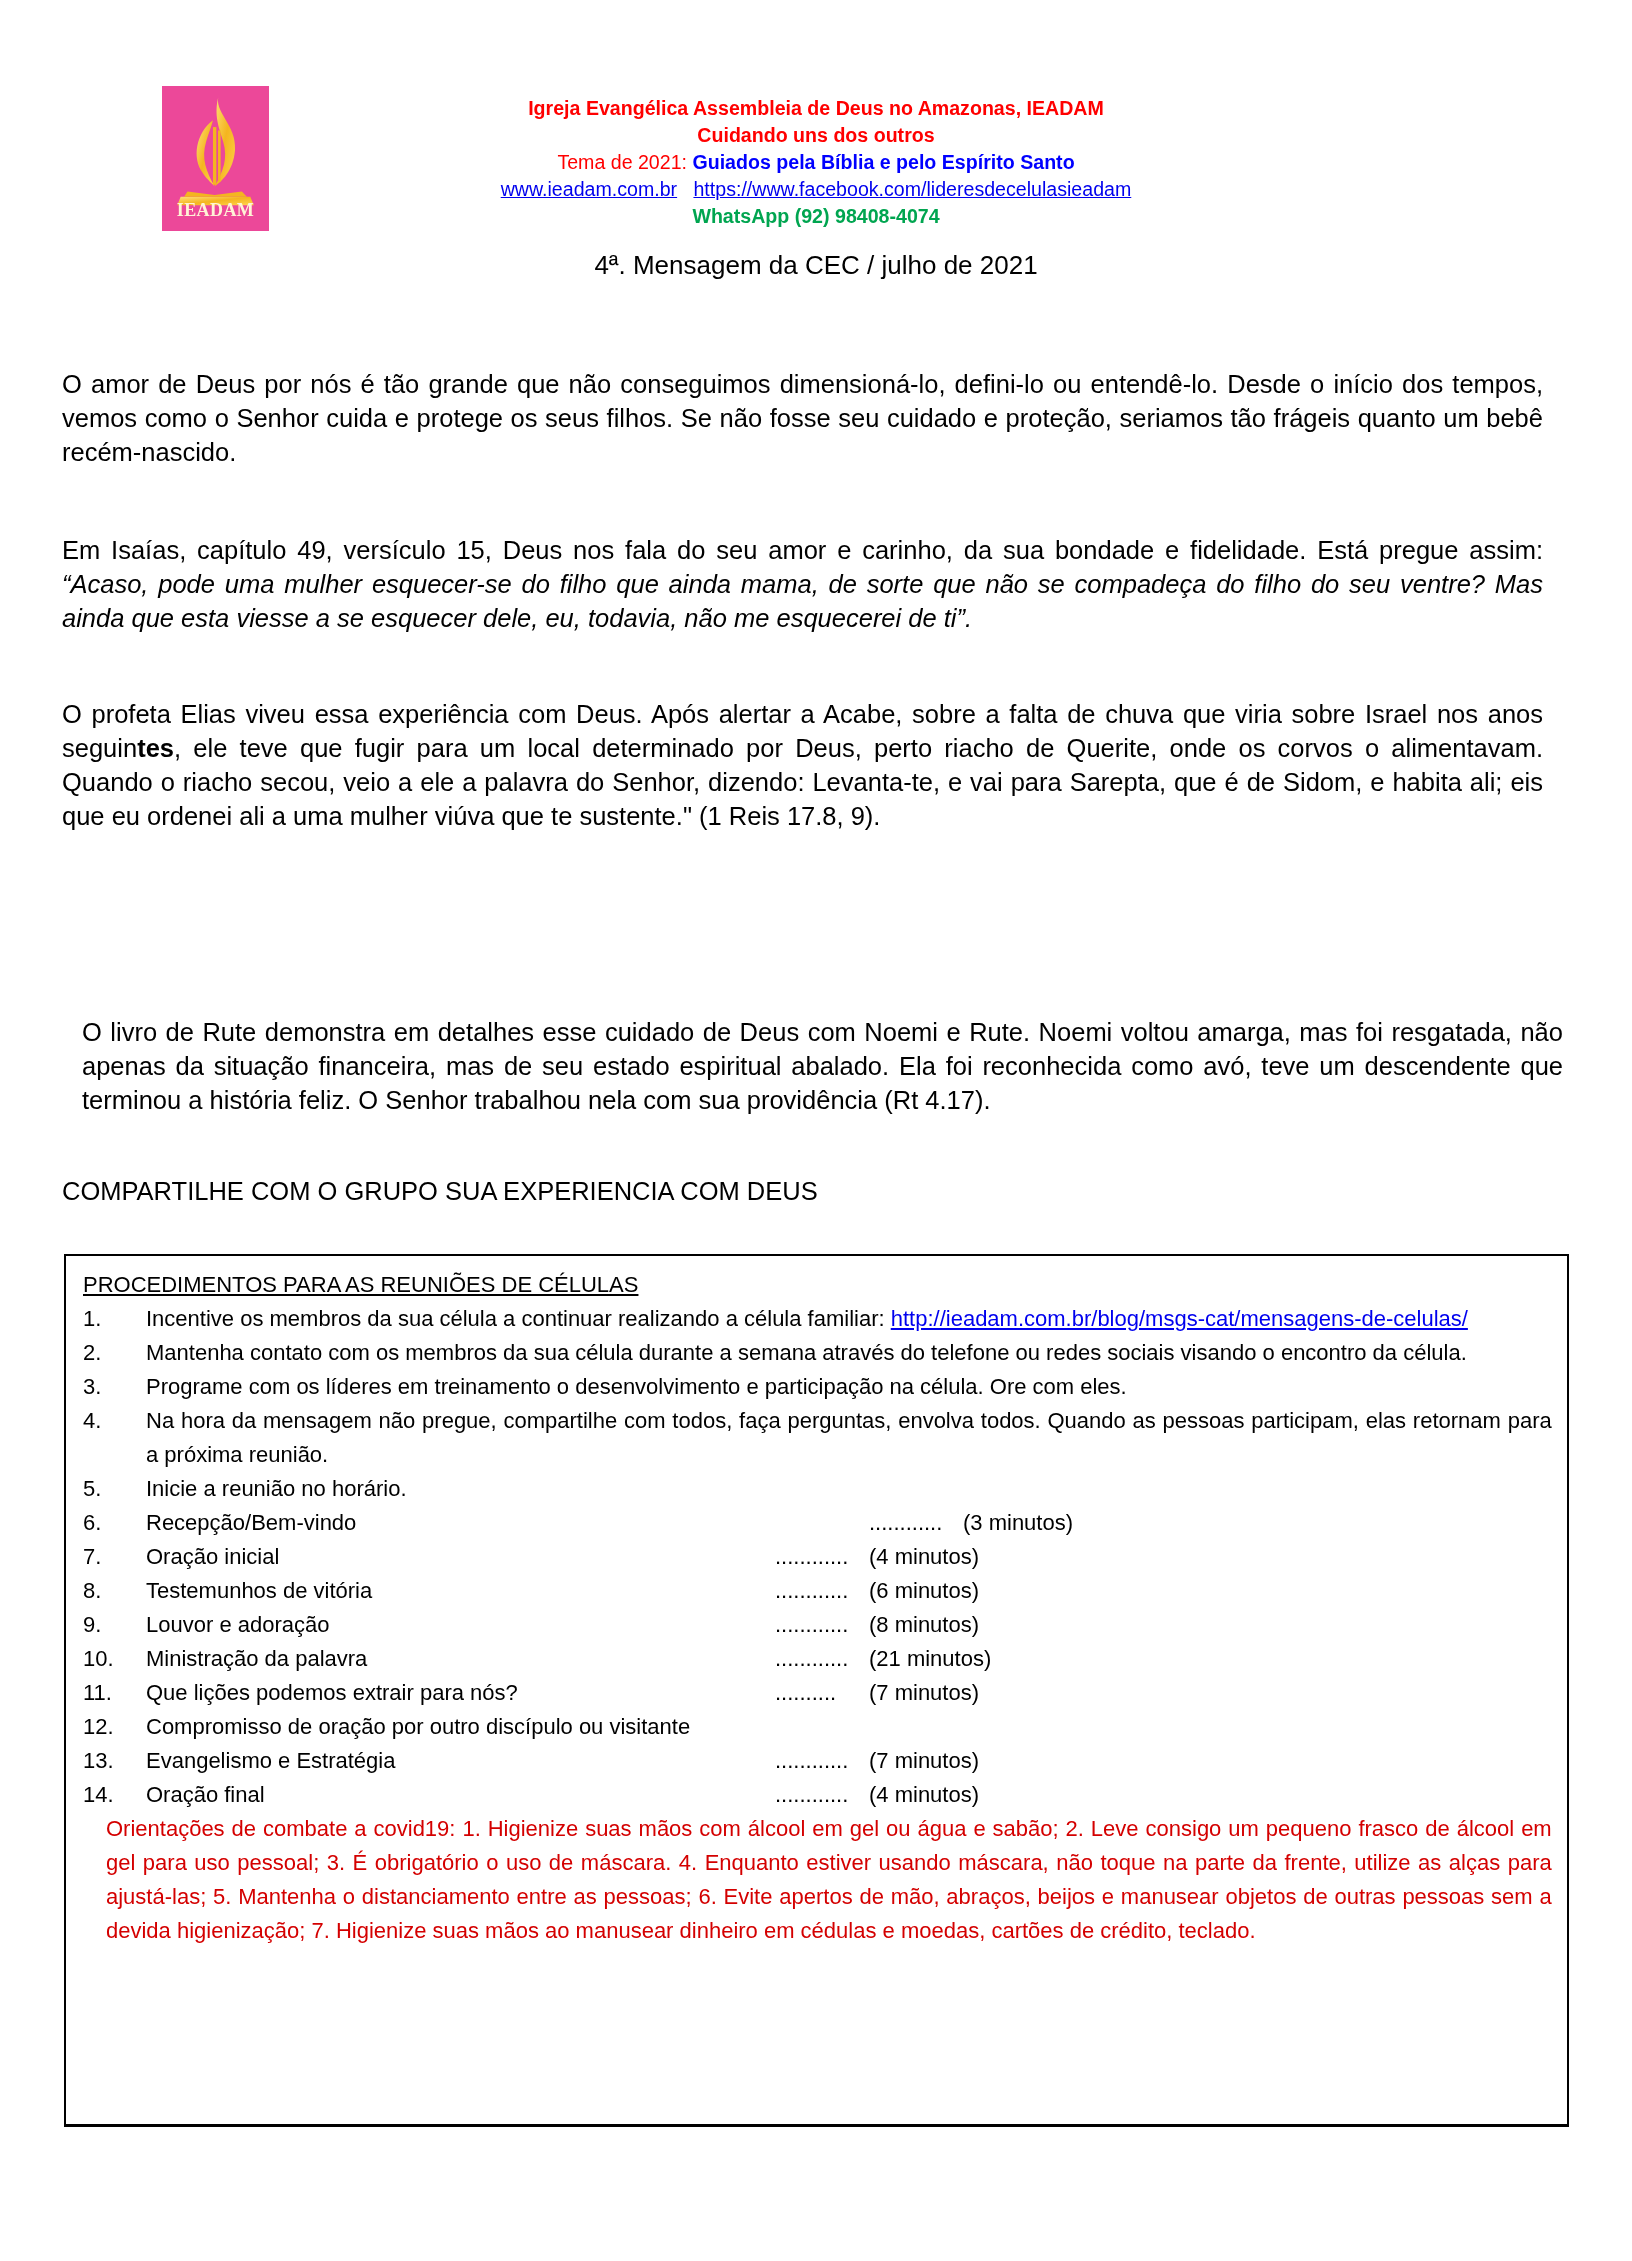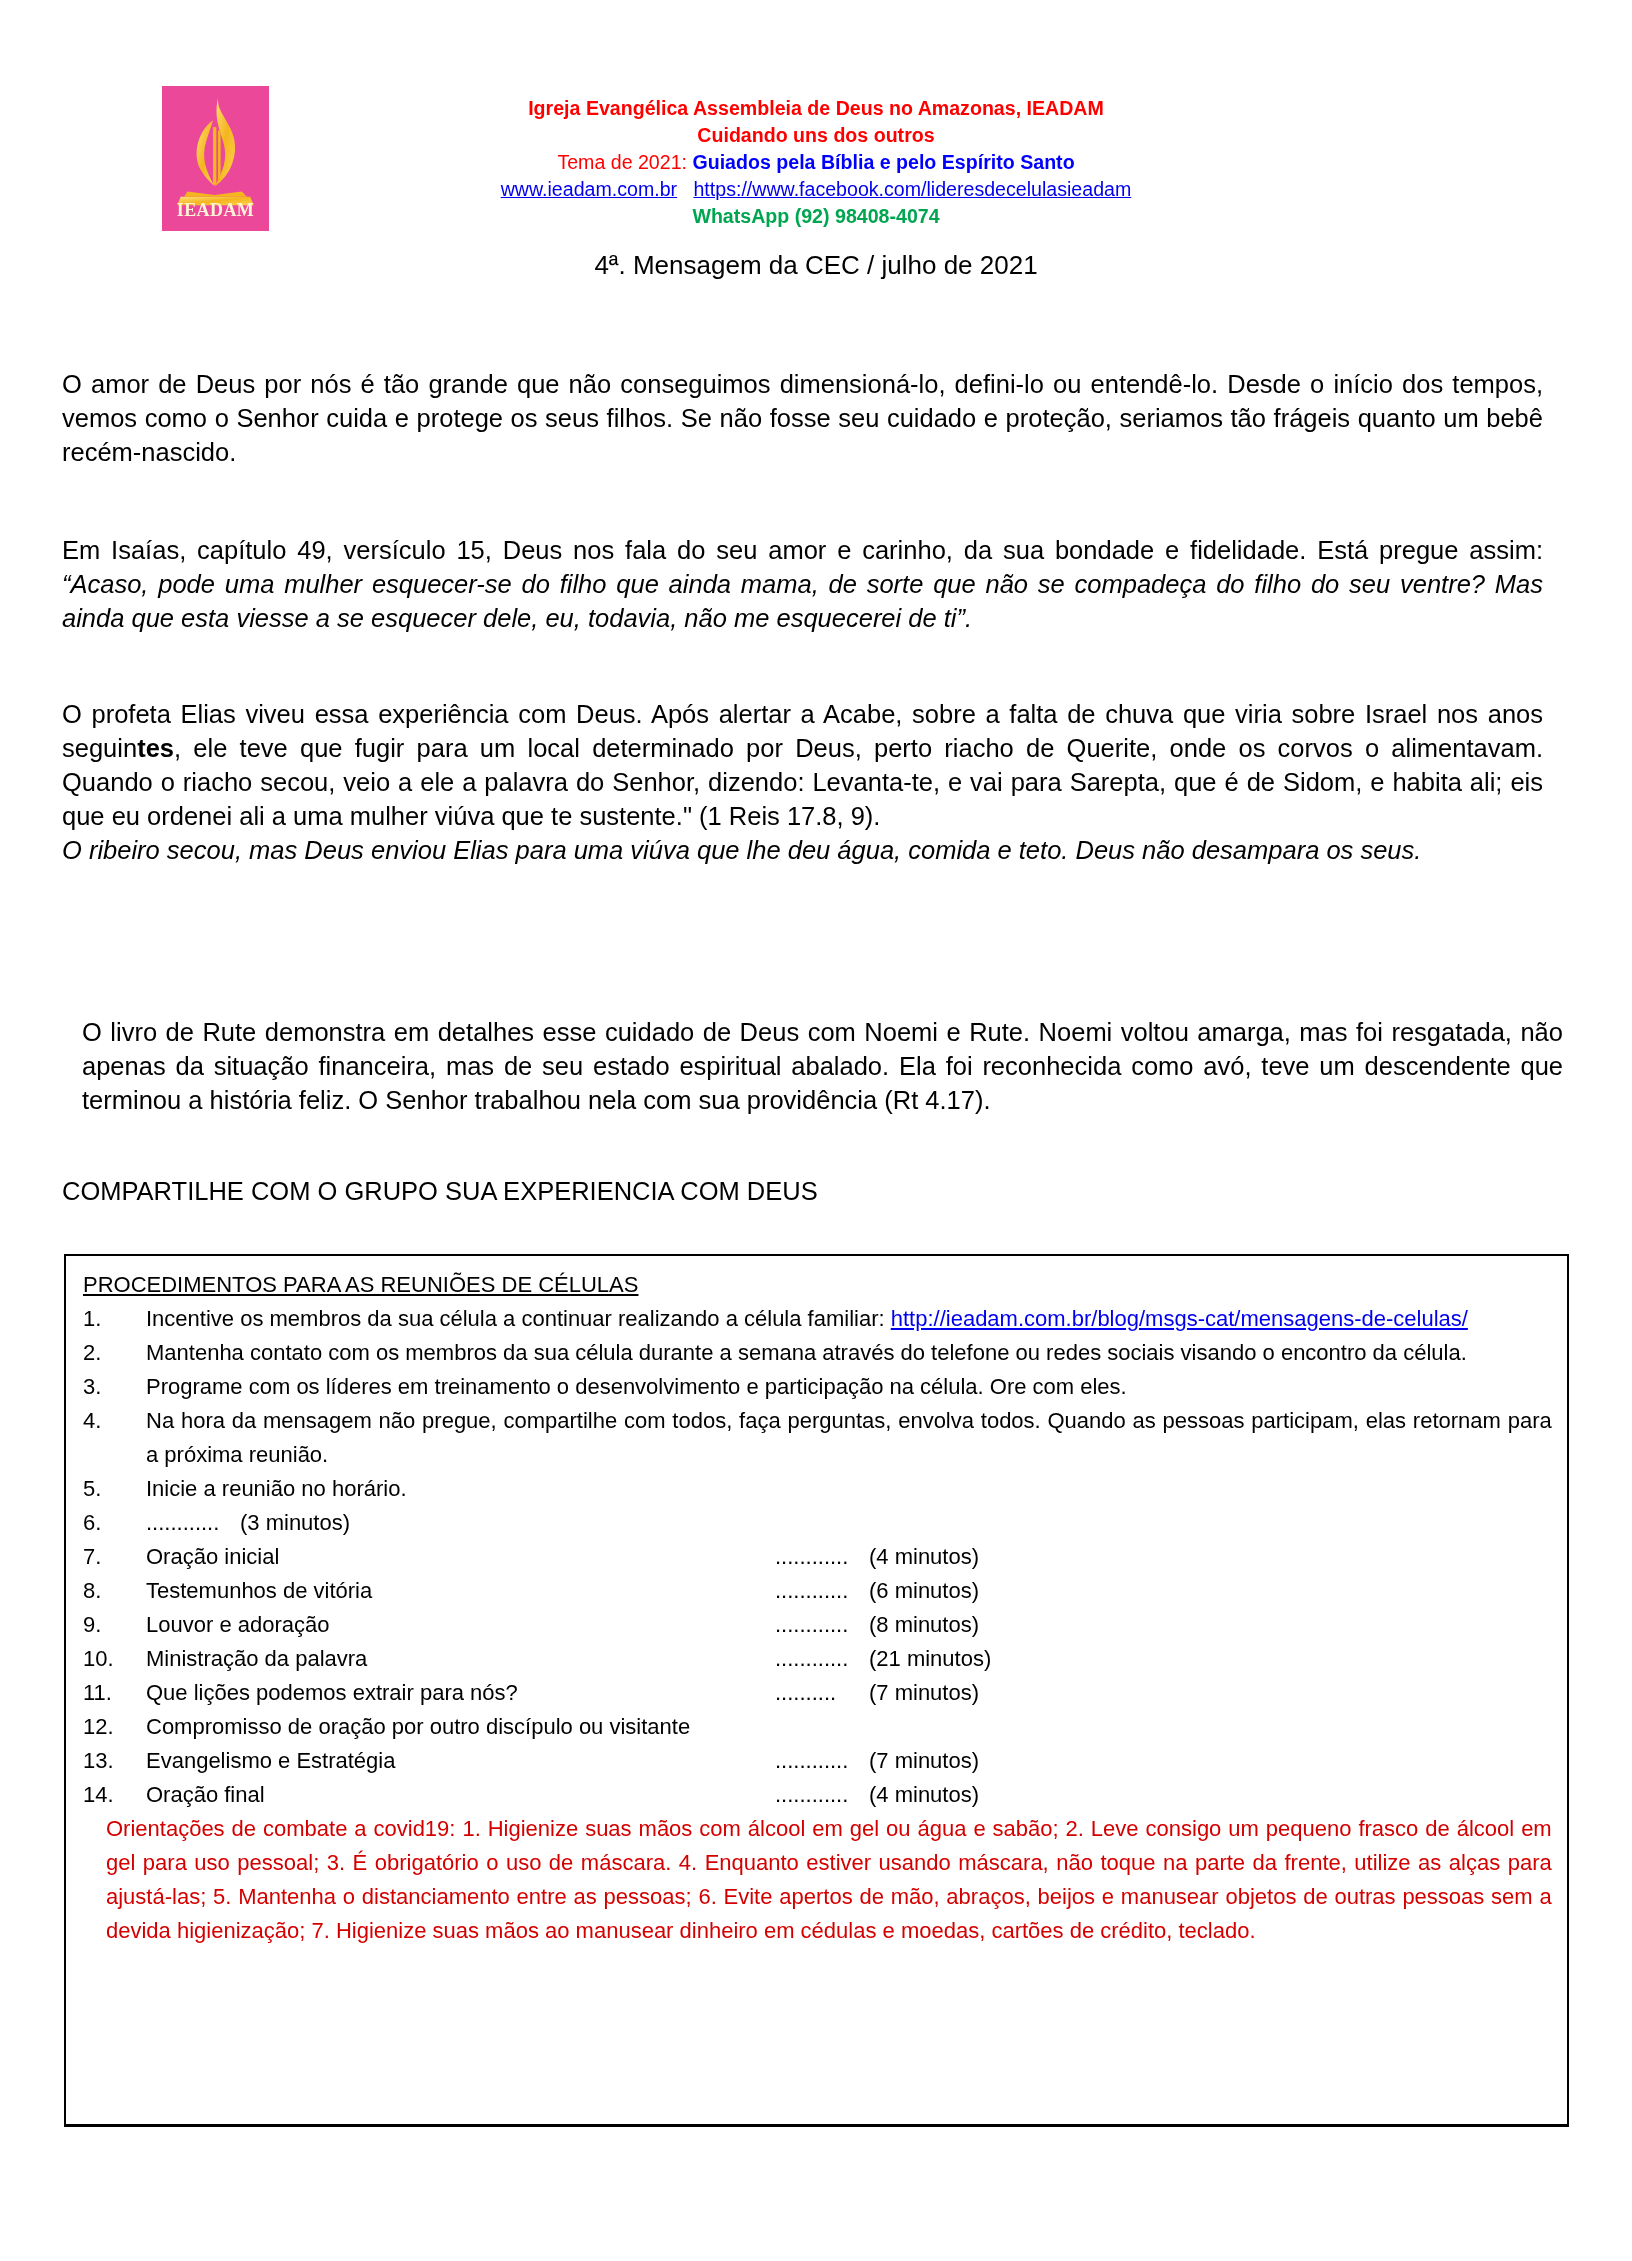--- a/index.html
+++ b/index.html
@@ -97,21 +97,20 @@
 <div class="body-text p1">
   <p>O amor de Deus por nós é tão grande que não conseguimos dimensioná-lo, defini-lo ou entendê-lo. Desde o início dos tempos, vemos como o Senhor cuida e protege os seus filhos. Se não fosse seu cuidado e proteção, seriamos tão frágeis quanto um bebê recém-nascido.</p>
 </div>
 
 <div class="body-text p2">
   <p><span>Em Isaías, capítulo 49, versículo 15, Deus nos fala do seu amor e carinho, da sua bondade e fidelidade. Está pregue assim: </span><em>“Acaso, pode uma mulher esquecer-se do filho que ainda mama, de sorte que não se compadeça do filho do seu ventre? Mas ainda que esta viesse a se esquecer dele, eu, todavia, não me esquecerei de ti”.</em></p>
 </div>
 
 <div class="body-text p3">
   <p><span>O profeta Elias viveu essa experiência com Deus. Após alertar a Acabe, sobre a falta de chuva que viria sobre Israel nos anos seguin</span><b>tes</b><span>, ele teve que fugir para um local determinado por Deus, perto riacho de Querite, onde os corvos o alimentavam.  Quando o riacho secou, veio a ele a palavra do Senhor, dizendo: Levanta-te, e vai para Sarepta, que é de Sidom, e habita ali; eis que eu ordenei ali a uma mulher viúva que te sustente." (1 Reis 17.8, 9).</span></p>
-  <p><em>O ribeiro secou, mas Deus enviou Elias para uma viúva que lhe deu água, comida e teto. Deus não desampara os seus.</em></p>
 </div>
 
 <div class="body-text p4">
   <p>O livro de Rute demonstra em detalhes esse cuidado de Deus com Noemi e Rute. Noemi voltou amarga, mas foi resgatada, não apenas da situação financeira, mas de seu estado espiritual abalado. Ela foi reconhecida como avó, teve um descendente que terminou a história feliz. O Senhor trabalhou nela com sua providência (Rt 4.17).</p>
 </div>
 
 <div class="body-text share">
   <p>COMPARTILHE COM O GRUPO SUA EXPERIENCIA COM DEUS</p>
 </div>
 
@@ -129,20 +128,21 @@
     </li>
     <li>
       <span class="num">4.</span><span>Na hora da mensagem não pregue, compartilhe com todos, faça perguntas, envolva todos. Quando as pessoas participam, elas retornam para a próxima reunião.</span>
     </li>
     <li>
       <span class="num">5.</span><span>Inicie a reunião no horário.</span>
     </li>
 
     <li class="sched shift">
       <span class="num">6.</span>
+      <span class="label">Recepção/Bem-vindo</span>
       <span class="dots">............</span>
       <span class="time">(3 minutos)</span>
     </li>
     <li class="sched">
       <span class="num">7.</span>
       <span class="label">Oração inicial</span>
       <span class="dots">............</span>
       <span class="time">(4 minutos)</span>
     </li>
     <li class="sched">

